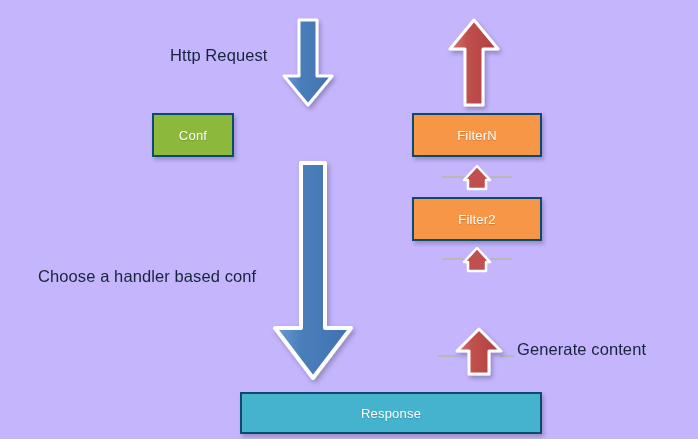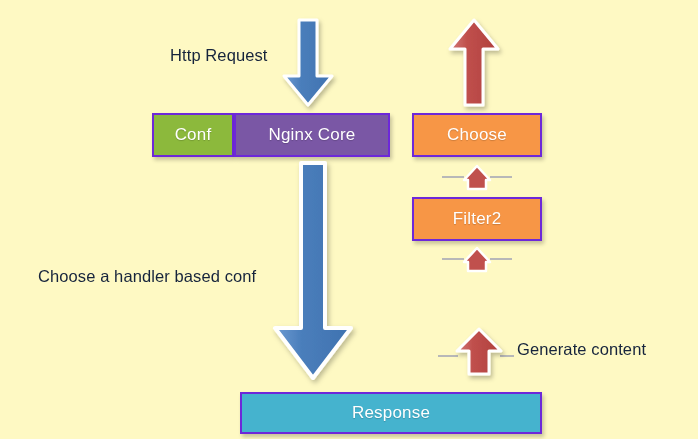--- a/index.html
+++ b/index.html
@@ -7,35 +7,35 @@
     padding: 0;
     background: #ffffff;
   }
   body {
     font-family: "Liberation Sans", sans-serif;
   }
   #canvas {
     position: relative;
     width: 698px;
     height: 439px;
-    background: #fef9c3;
+    background: #c4b5fd;
     overflow: hidden;
   }
 
   
   .box {
     position: absolute;
     box-sizing: border-box;
     display: flex;
     align-items: center;
     justify-content: center;
     color: #ffffff;
-    font-size: 17px;
+    font-size: 13px;
     letter-spacing: .2px;
-    border: 2px solid #6d28d9;
+    border: 2px solid #0c4a6e;
     box-shadow: 2px 3px 4px rgba(0,0,0,.22);
     text-shadow: 0 1px 1px rgba(0,0,0,.18);
     white-space: nowrap;
   }
   .box.conf      { background: #8cb93c; }
   .box.core      { background: #7a57a5; }
   .box.filter    { background: #f79646; }
   .box.handler   { background: #45b3ce; }
 
   
@@ -99,23 +99,22 @@
         <filter id="shadow2" x="-40%" y="-40%" width="200%" height="200%">
           <feDropShadow dx="2" dy="3" stdDeviation="2" flood-color="#000000" flood-opacity="0.25"></feDropShadow>
         </filter>
       </defs>
       <polygon points="26,2 50,31 35,31 35,87 17,87 17,31 2,31" fill="url(#redGrad1)" stroke="#ffffff" stroke-width="3" stroke-linejoin="round" filter="url(#shadow2)"></polygon>
     </svg>
   </div>
 
   <div class="box conf" style="left:152px; top:113px; width:82px; height:44px;">Conf</div>
 
-  <div class="box core" style="left:234px; top:113px; width:156px; height:44px;">Nginx Core</div>
 
-  <div class="box filter" style="left:412px; top:113px; width:130px; height:44px;">Choose</div>
+  <div class="box filter" style="left:412px; top:113px; width:130px; height:44px;">FilterN</div>
 
   <div class="box filter" style="left:412px; top:197px; width:130px; height:44px;">Filter2</div>
 
 
   <div class="stub" style="left:442px; top:176px; width:22px;"></div>
   <div class="stub" style="left:490px; top:176px; width:22px;"></div>
   <div class="arrow" style="left:462px; top:164px;">
     <svg width="30" height="28" viewBox="0 0 30 28">
       <polygon points="15,2 28,16 24,16 24,25 6,25 6,16 2,16" fill="#c0504d" stroke="#ffffff" stroke-width="2.5" stroke-linejoin="round"></polygon>
     </svg>

